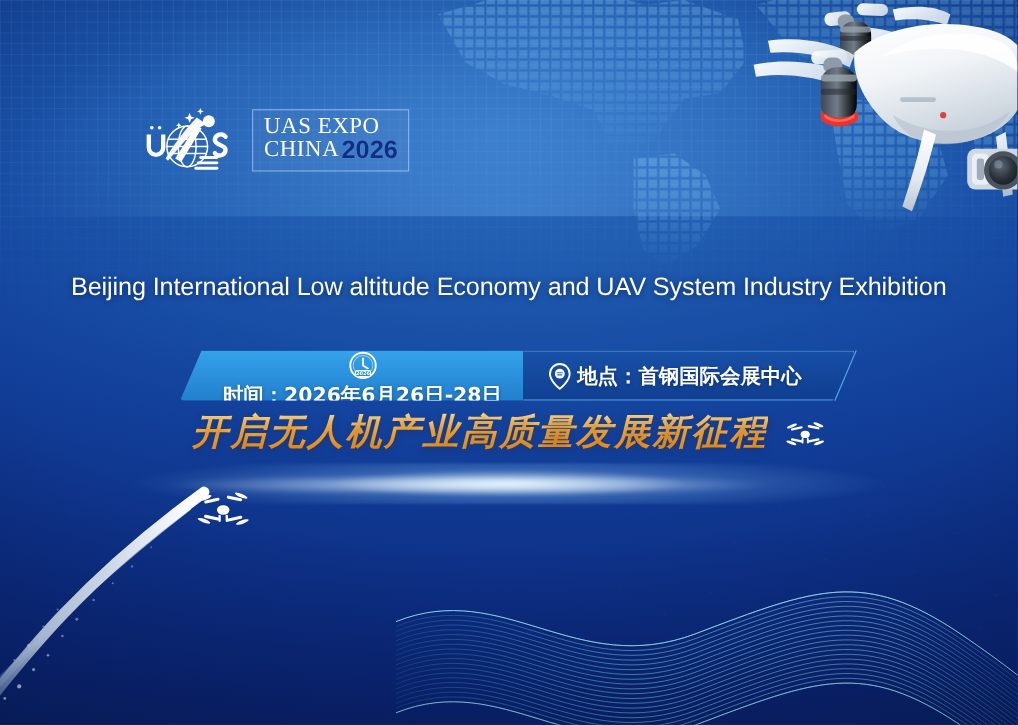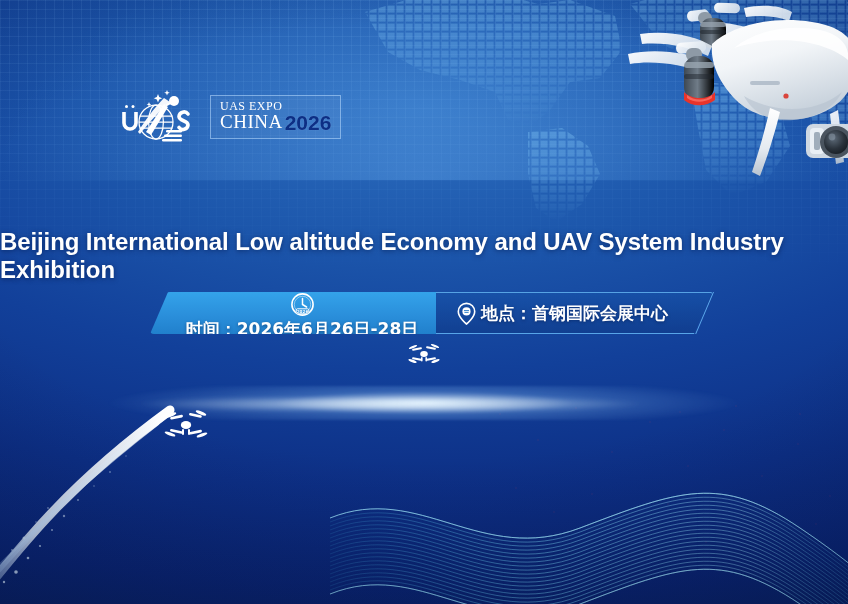--- a/index.html
+++ b/index.html
@@ -47,44 +47,44 @@
   .logo-row{position:absolute;left:118px;top:88px;display:flex;align-items:center;gap:10px;}
   .logo-mark{width:82px;height:58px;display:block;}
   .logo-box{
     border:1px solid rgba(185,220,255,.55);
     padding:4px 9px 5px 9px;
     line-height:1.02;
     background:rgba(255,255,255,.045);
   }
   .logo-l1{
     font-family:"Liberation Serif","DejaVu Serif",serif;
-    font-size:12px;letter-spacing:.5px;color:#ffffff;font-weight:400;
+    font-size:19px;letter-spacing:.5px;color:#ffffff;font-weight:400;
   }
   .logo-l2{
     font-family:"Liberation Serif","DejaVu Serif",serif;
     font-size:19px;letter-spacing:.5px;color:#ffffff;font-weight:400;
     display:flex;align-items:flex-start;gap:2px;
   }
   .logo-year{
     font-family:"Liberation Sans","DejaVu Sans",sans-serif;
     font-size:21px;font-weight:bold;color:#0d2f85;letter-spacing:0;
     text-shadow:0 0 1px rgba(255,255,255,.25);
   }
 
   
   .title-cn{
     position:absolute;left:0;top:176px;width:100%;text-align:center;
     font-family:"DejaVu Serif","Liberation Serif",serif;
     font-weight:bold;font-size:40px;color:#ffffff;letter-spacing:1px;
     text-shadow:0 2px 7px rgba(4,22,70,.65), 0 0 2px rgba(255,255,255,.35);
   }
   .title-en{
-    position:absolute;left:0;top:228px;width:100%;
+    position:absolute;left:0;top:228px;width:100%;text-align:center;
     font-family:"Liberation Sans","DejaVu Sans",sans-serif;
-    font-weight:bold;font-size:24px;color:#ffffff;letter-spacing:-.1px;
+    font-weight:normal;font-size:21px;color:#ffffff;letter-spacing:-.1px;
     text-shadow:0 1px 5px rgba(4,22,70,.6);
   }
 
   
   .infobar{position:absolute;left:150px;top:292px;width:562px;height:42px;}
   .info-left{
     position:absolute;left:0;top:0;width:286px;height:42px;
     background:linear-gradient(180deg,#34a3ea 0%,#2a8fdb 55%,#2180cc 100%);
     -webkit-clip-path:polygon(18px 0,286px 0,286px 42px,0 42px);
             clip-path:polygon(18px 0,286px 0,286px 42px,0 42px);
@@ -432,20 +432,21 @@
         <circle cx="12.5" cy="10.4" r="4.1" fill="#ffffff"></circle>
         <path d="M10.4 9.6 h4.2 M10.8 11.4 h3.4" stroke="#1d72c2" stroke-width="0.9" stroke-linecap="round"></path>
       </svg>
       <span class="info-text">地点：首钢国际会展中心</span>
     </div>
 
     <div class="info-right-edge"></div>
   </div>
 
   <div class="slogan-wrap">
+    <span class="slogan">开启无人机产业高质量发展新征程</span>
     <svg class="slogan-drone" viewBox="0 0 34 26">
       <g fill="#ffffff">
         <ellipse cx="17" cy="14" rx="3.8" ry="3"></ellipse>
         <rect x="5" y="8" width="10" height="2" rx="1" transform="rotate(-12 10 9)"></rect>
         <rect x="19" y="7" width="10" height="2" rx="1" transform="rotate(12 24 8)"></rect>
         <rect x="5" y="18" width="10" height="2" rx="1" transform="rotate(12 10 19)"></rect>
         <rect x="19" y="18" width="10" height="2" rx="1" transform="rotate(-12 24 19)"></rect>
         <ellipse cx="6" cy="7" rx="4.4" ry="1.2" transform="rotate(-22 6 7)"></ellipse>
         <ellipse cx="28" cy="6" rx="4.4" ry="1.2" transform="rotate(22 28 6)"></ellipse>
         <ellipse cx="5.5" cy="21" rx="4.4" ry="1.2" transform="rotate(20 5.5 21)"></ellipse>

